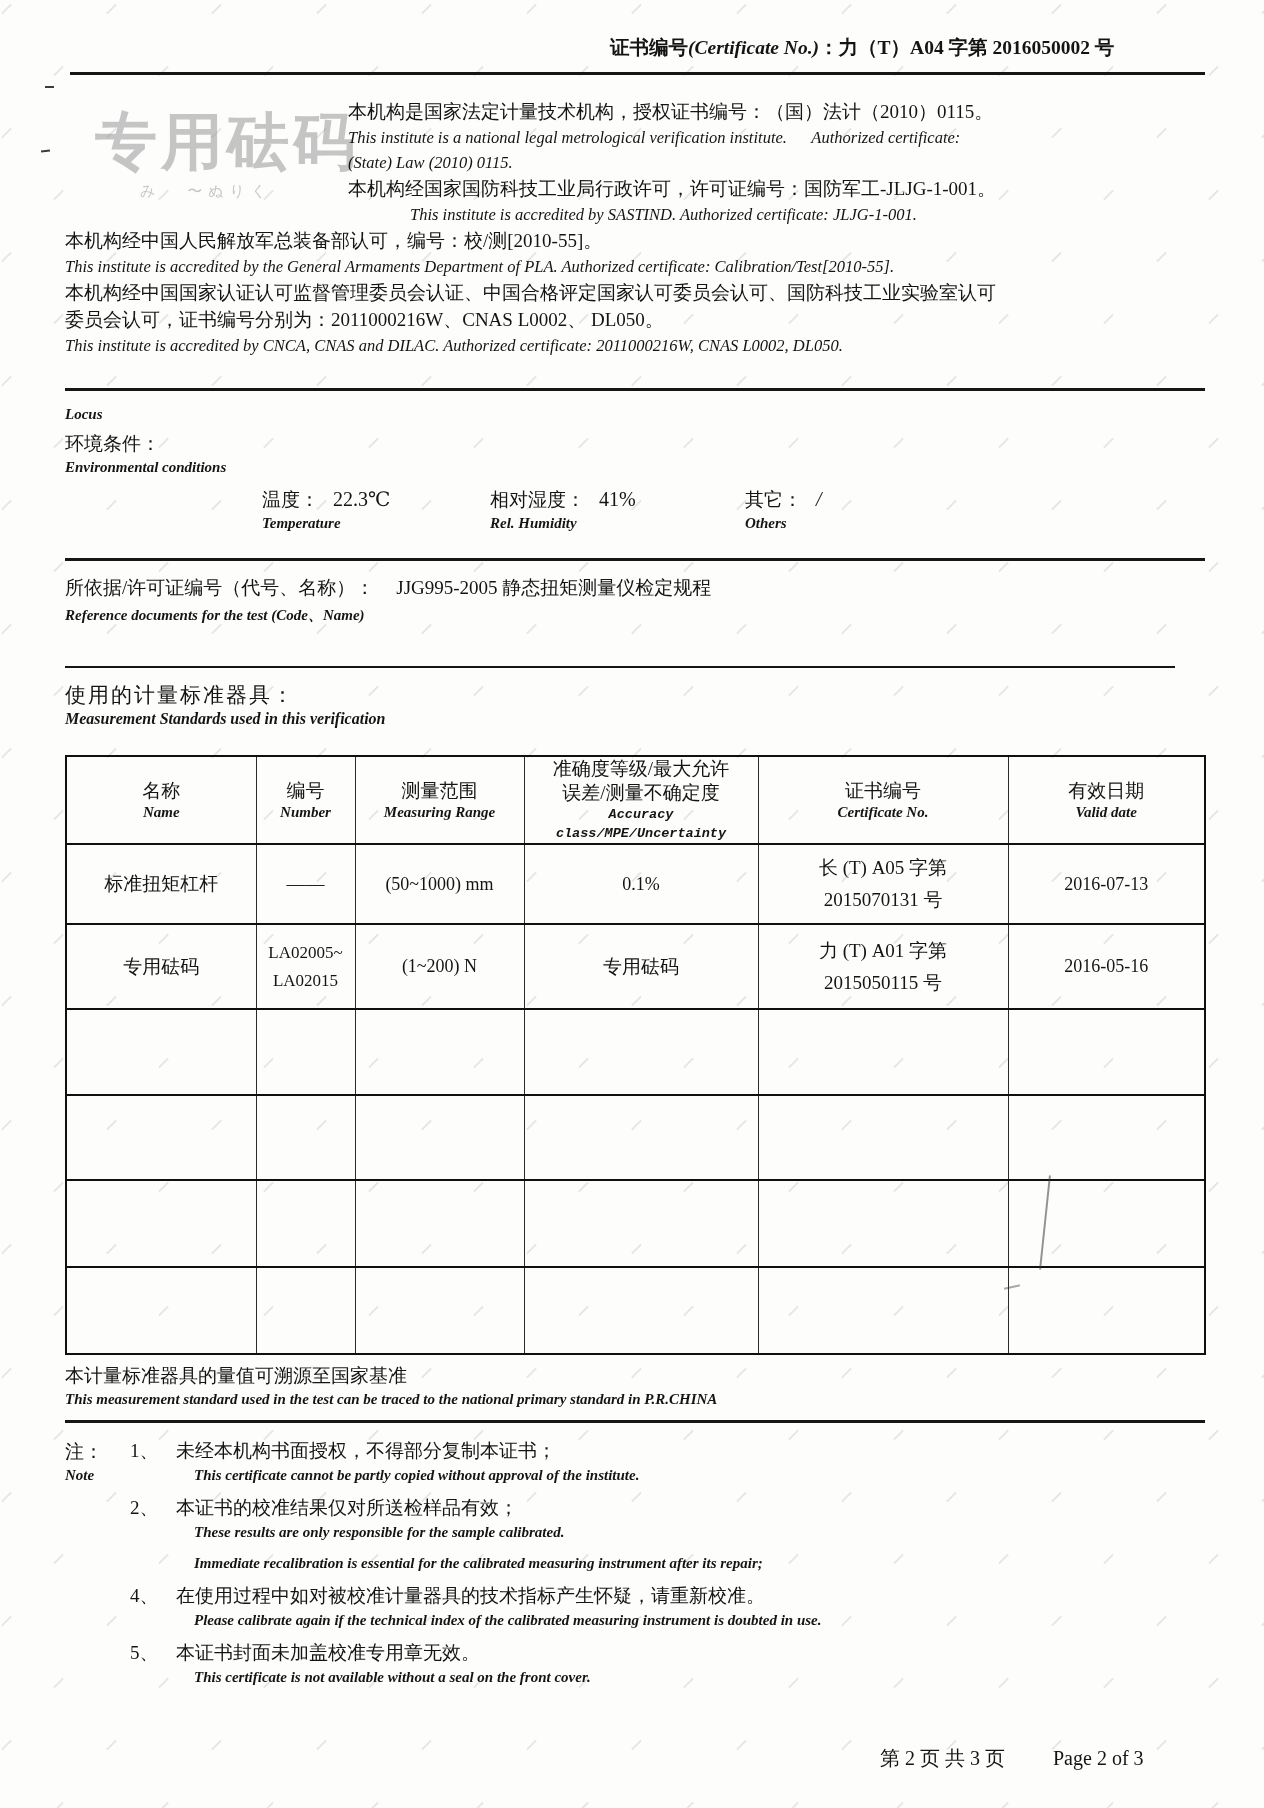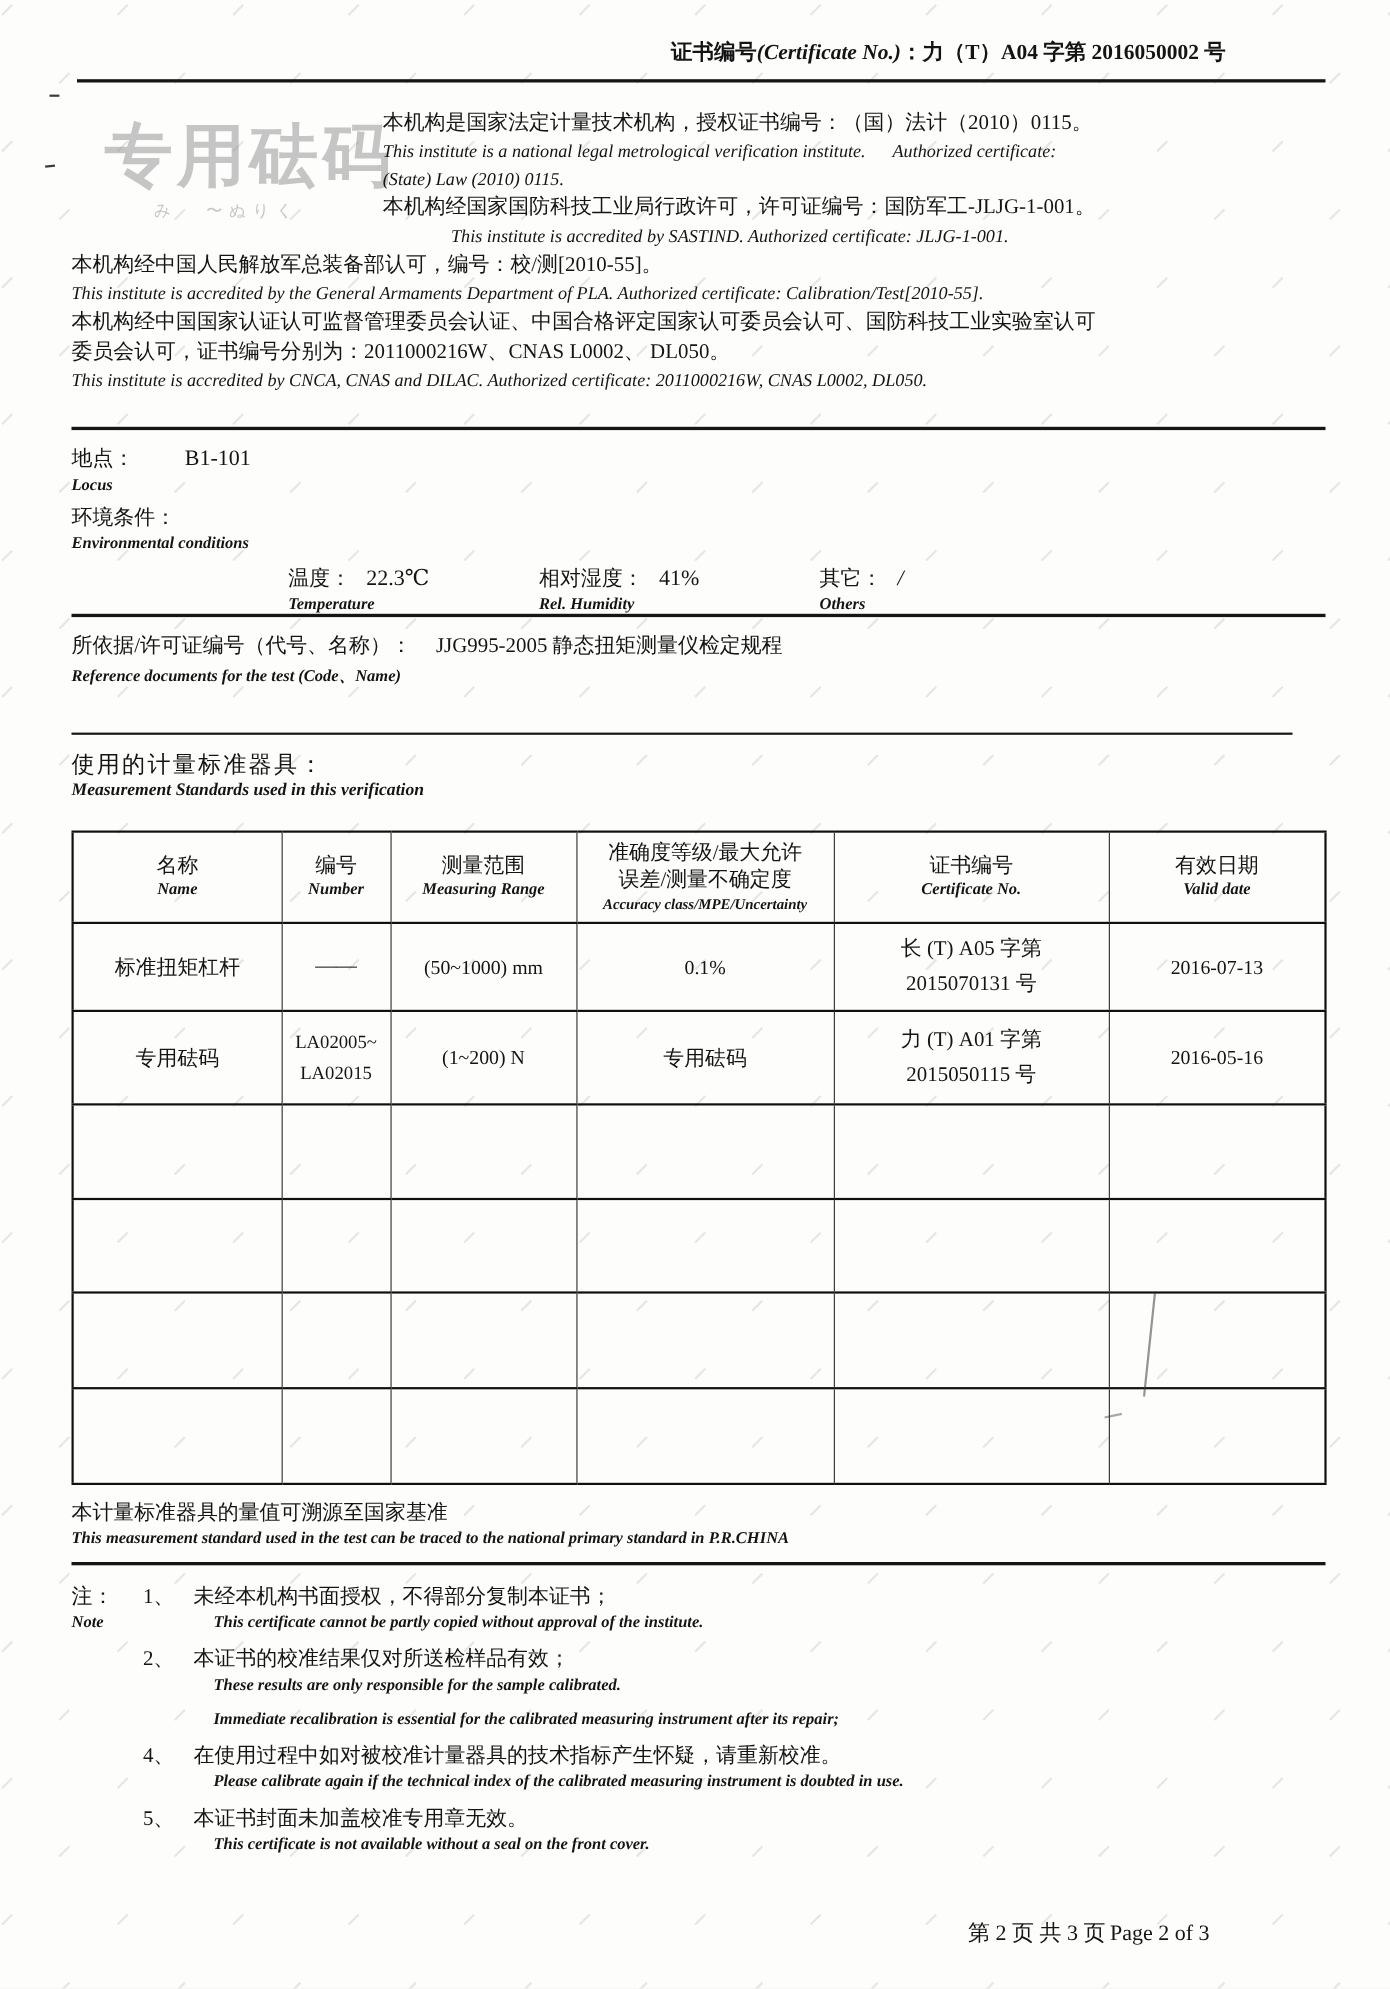--- a/index.html
+++ b/index.html
@@ -48,21 +48,21 @@
   }
   table.std td,table.std th{
     border-left:1px solid #2a2a2a;border-right:1px solid #2a2a2a;
     border-top:2px solid #101010;border-bottom:2px solid #101010;
     text-align:center;vertical-align:middle;padding:0 4px;
     font-weight:normal;overflow:hidden;
   }
   table.std{border:2px solid #101010;}
   .th-zh{font-size:19px;line-height:24px;}
   .th-en{font-style:italic;font-weight:bold;font-size:15px;line-height:19px;}
-  .th-en.small{font-size:13.5px;}
+  .th-en.small{font-size:13.5px;font-family:Liberation Mono, monospace;}
   .cell-zh{font-size:19px;}
   .cell-sm{font-size:17px;line-height:28px;}
   .cell-num{font-size:18px;}
   .cell-cert{font-size:19px;line-height:32px;}
   
   .note-item{margin-bottom:9px;}
   .note-num{display:inline-block;width:46px;font-size:19px;}
   .note-zh-t{font-size:19px;}
   .note-en-t{font-style:italic;font-weight:bold;font-size:15px;line-height:22px;margin-left:64px;}
   .mark{position:absolute;background:#3c3c3c;z-index:1;}
@@ -476,24 +476,20 @@
     <div>
       <div class="zh preline">本机构经中国国家认证认可监督管理委员会认证、中国合格评定国家认可委员会认可、国防科技工业实验室认可
 委员会认可，证书编号分别为：2011000216W、CNAS L0002、  DL050。</div>
       <div class="en">This institute is accredited by CNCA, CNAS and DILAC. Authorized certificate: 2011000216W, CNAS L0002, DL050.</div>
     </div>
   </div>
 
   <div class="rule" style="left:65px;top:388px;width:1140px;height:3px;"></div>
 
   <div class="layer" style="left:65px;top:404px;width:1140px;">
-    <div>
-      <span class="zh">地点：</span>
-      <span class="zh" style="margin-left:42px;font-size:20px;">B1-101</span>
-    </div>
     <div class="en-b">Locus</div>
     <div class="zh" style="margin-top:6px;">环境条件：</div>
     <div class="en-b">Environmental conditions</div>
     <div class="env-row" style="margin-top:9px;">
       <div class="env-field" style="margin-left:197px;width:228px;">
         <div><span class="zh">温度：</span><span class="val">22.3℃</span></div>
         <div class="en-b">Temperature</div>
       </div>
       <div class="env-field" style="width:255px;">
         <div><span class="zh">相对湿度：</span><span class="val">41%</span></div>
@@ -647,15 +643,15 @@
         <div class="note-en-t">This certificate is not available without a seal on the front cover.</div>
       </div>
     </div>
   </div>
 
   <div class="mark" style="left:1044px;top:1175px;width:2px;height:95px;transform:rotate(6deg);opacity:.55;border-radius:2px;"></div>
   <div class="mark" style="left:1004px;top:1286px;width:16px;height:2px;opacity:.45;transform:rotate(-12deg);"></div>
 
   <div class="layer" style="left:880px;top:1745px;">
     <span class="zh" style="font-size:20px;">第 2 页 共 3 页</span>
-    <span style="font-size:20px;">Page 2 of 3</span>
+    <span style="font-size:20px;margin-left:44px;">Page 2 of 3</span>
   </div>
 </div>
 
 </body></html>

